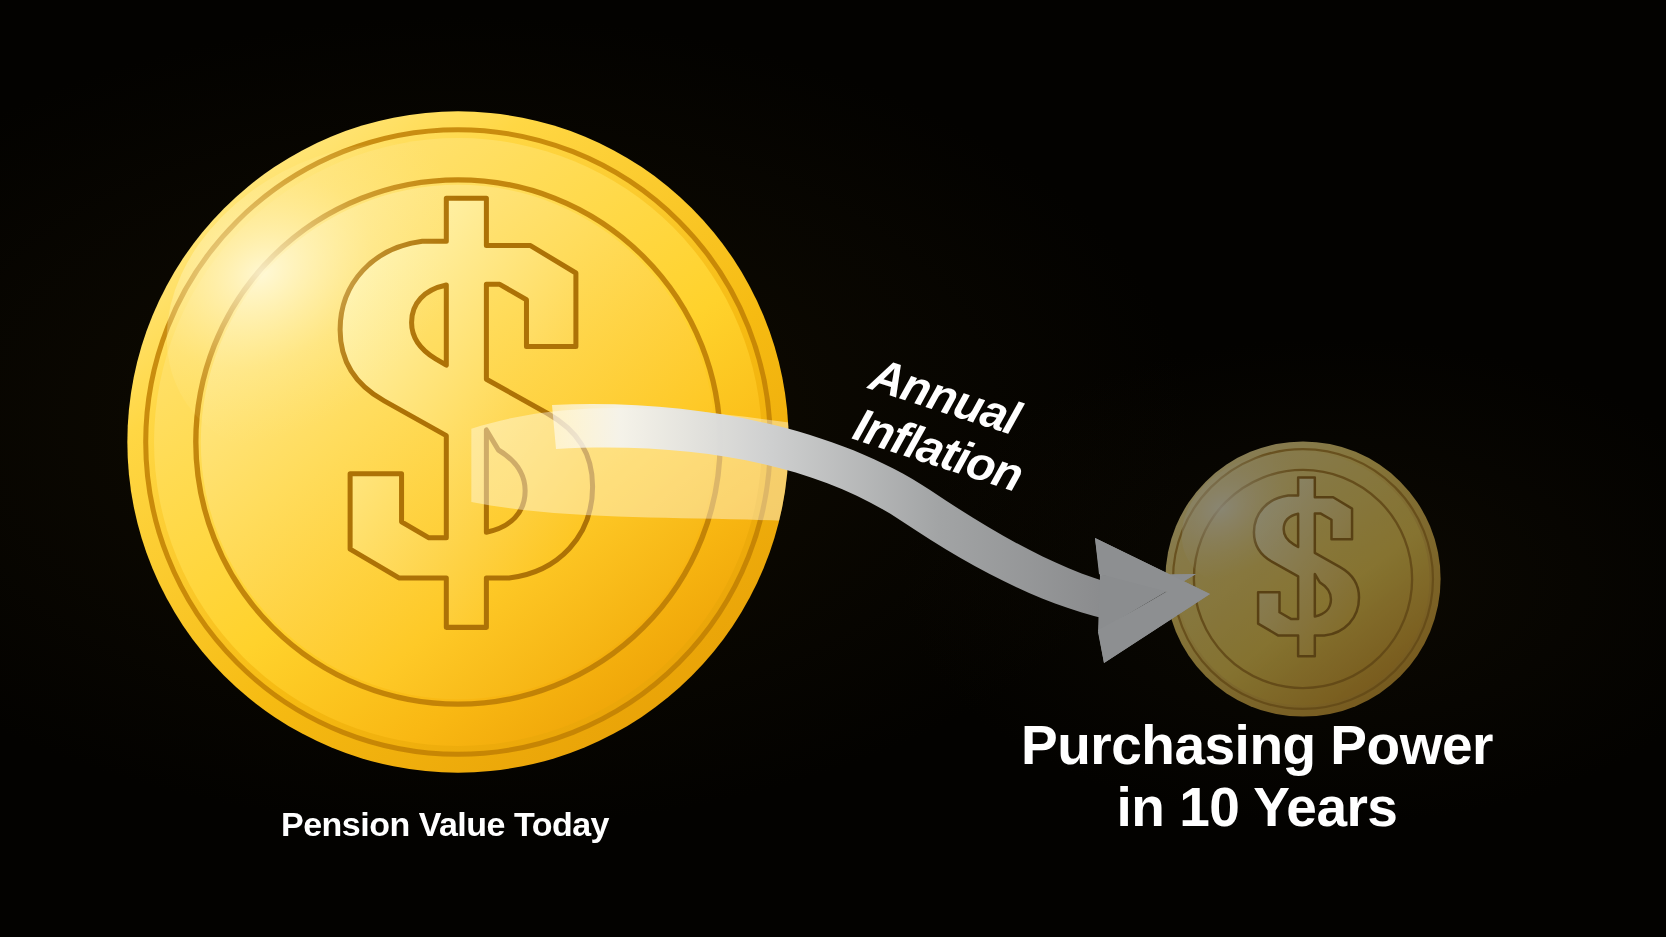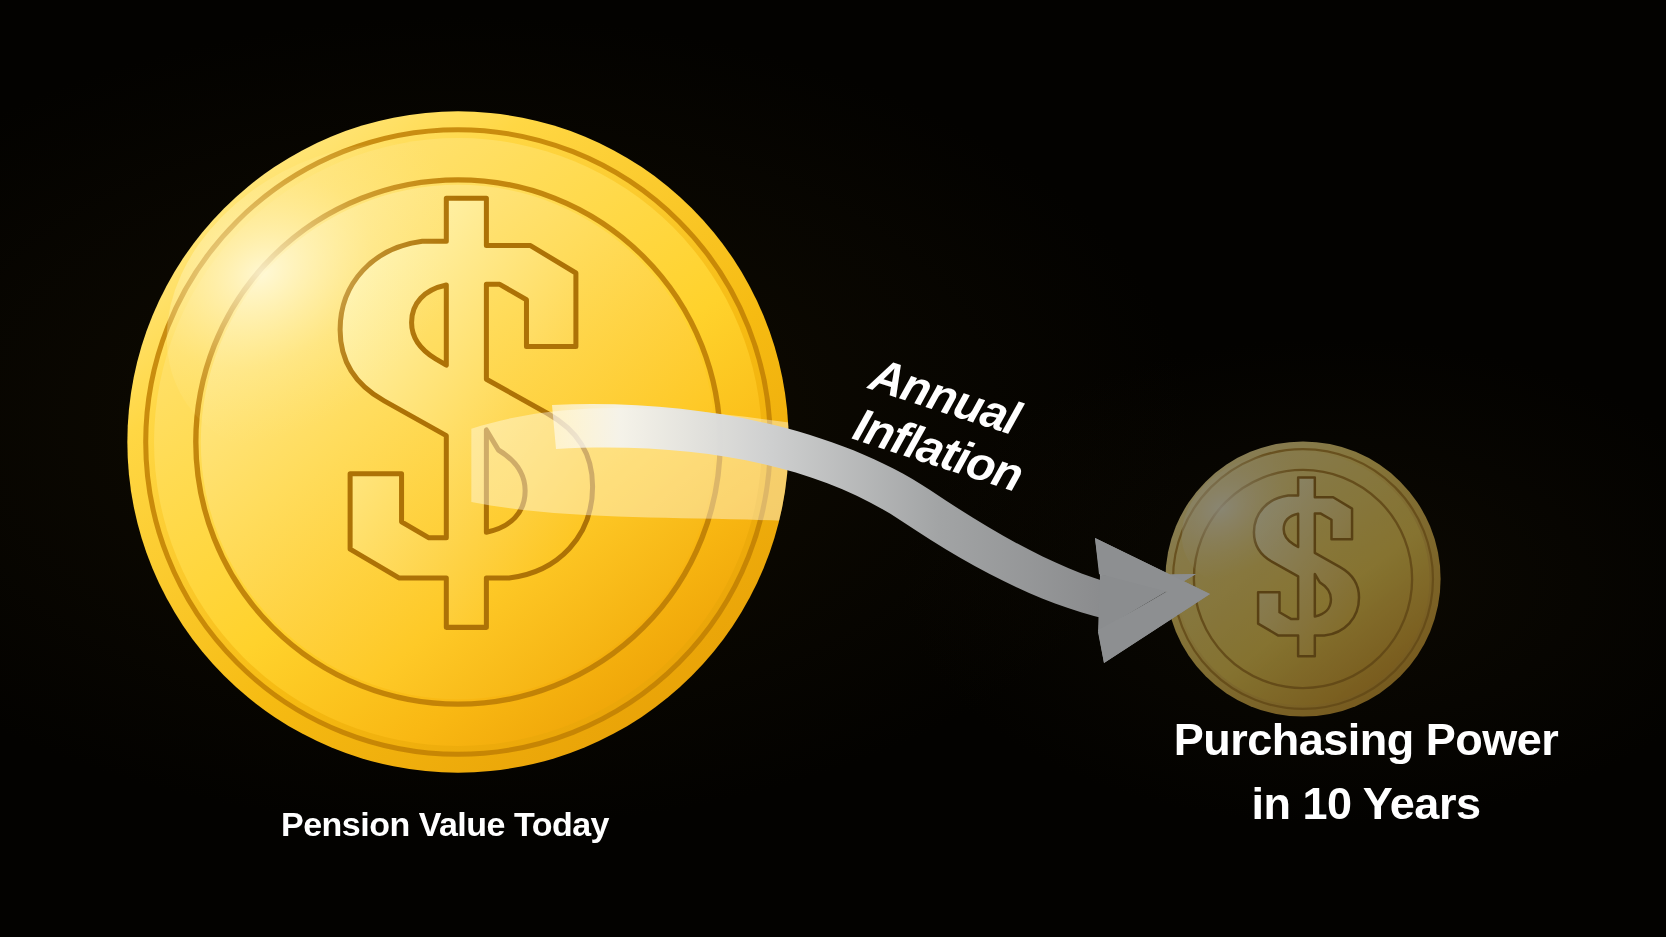--- a/index.html
+++ b/index.html
@@ -67,26 +67,26 @@
     line-height: 1.06;
     white-space: nowrap;
   }
   #label-left {
     left: 0;
     width: 890px;
     top: 806px;
     font-size: 34px;
   }
   #label-right {
-    left: 1081px;
+    left: 972px;
     width: 570px;
     top: 716px;
-    font-size: 45px;
-  }
-  #label-right .line2 { display: block; margin-top: 16px; }
+    font-size: 55px;
+  }
+  #label-right .line2 { display: block; margin-top: 4px; }
 
   #label-arrow {
     position: absolute;
     left: 880px;
     top: 348px;
     width: 240px;
     color: #ffffff;
     font-weight: bold;
     font-style: italic;
     font-size: 47px;

